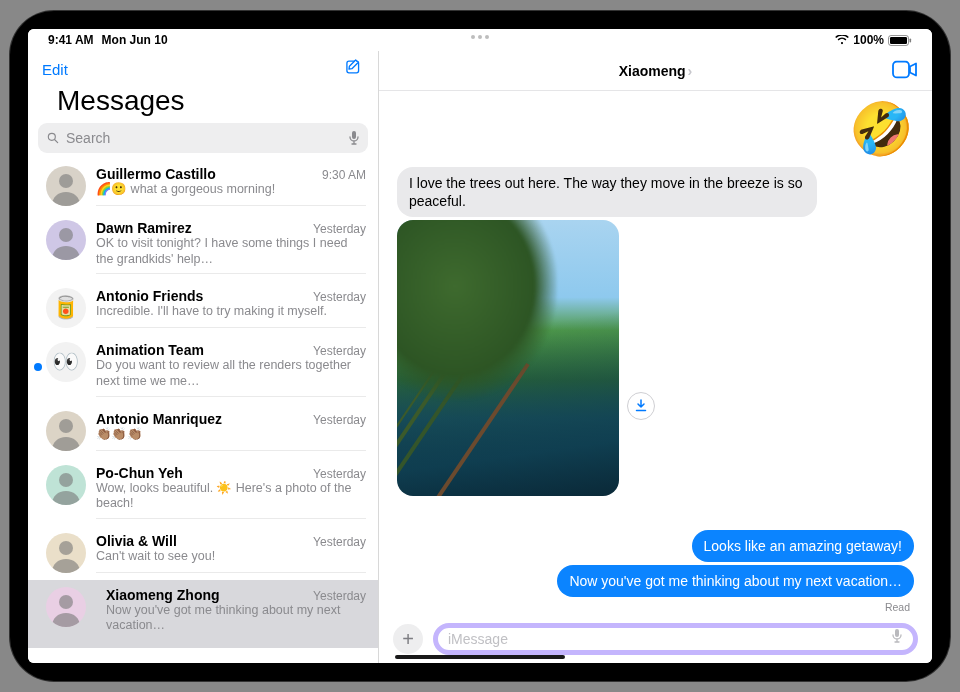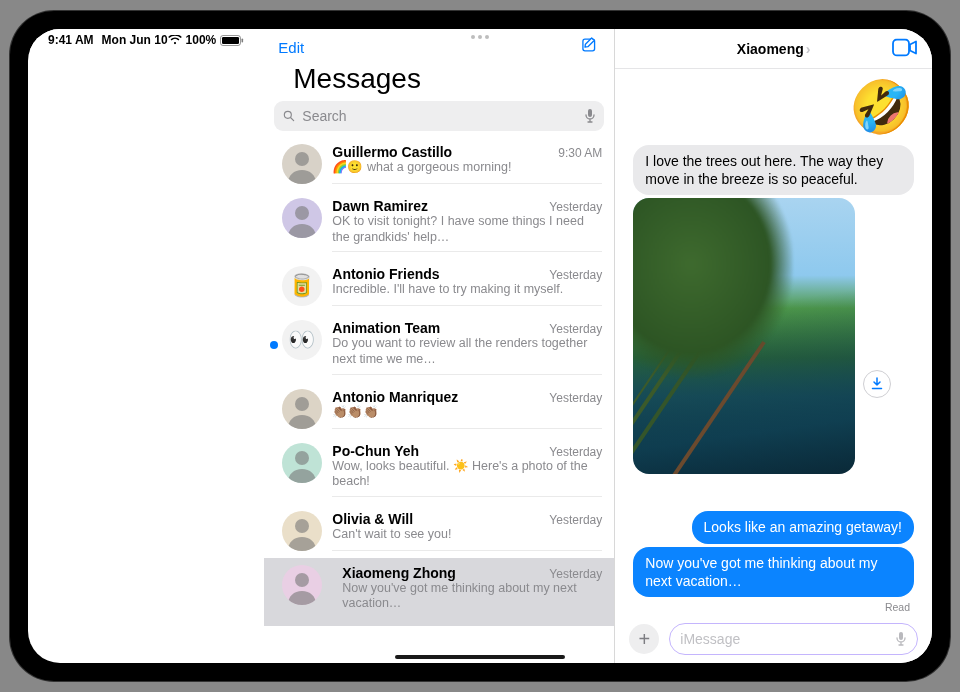--- a/index.html
+++ b/index.html
@@ -18,24 +18,24 @@
     background: #000;
     border-radius: 44px;
     padding: 18px;
     position: relative;
     box-shadow: 0 0 0 1px #333;
   }
   .screen {
     width: 100%;
     height: 100%;
     background: #fff;
-    border-radius: 32px;
+    border-radius: 6px;
     overflow: hidden;
     display: flex;
-    flex-direction: row;
+    flex-direction: column;
   }
   
   .status-bar {
     height: 22px;
     display: flex;
     align-items: center;
     justify-content: space-between;
     padding: 0 20px;
     font-size: 12px;
     font-weight: 600;
@@ -252,24 +252,23 @@
     width: 30px; height: 30px; border-radius: 50%;
     background: #eeeeef;
     color: #7d7d82;
     display: flex; align-items: center; justify-content: center;
     font-size: 20px;
     font-weight: 300;
   }
   .msg-input {
     flex: 1;
     height: 32px;
-    border: 1px solid #c4b5fd;
+    border: 5px solid #c4b5fd;
     border-radius: 16px;
     display: flex;
-    align-items: center;
     padding: 0 10px;
     gap: 8px;
   }
   .msg-input input {
     flex: 1;
     border: none;
     outline: none;
     font-size: 14px;
     background: transparent;
   }

